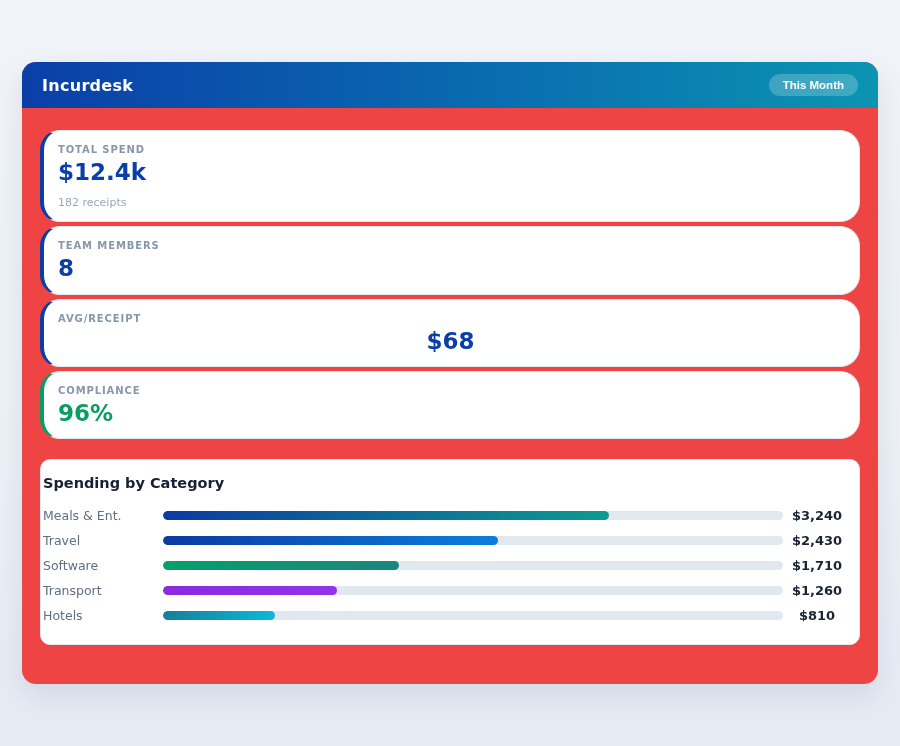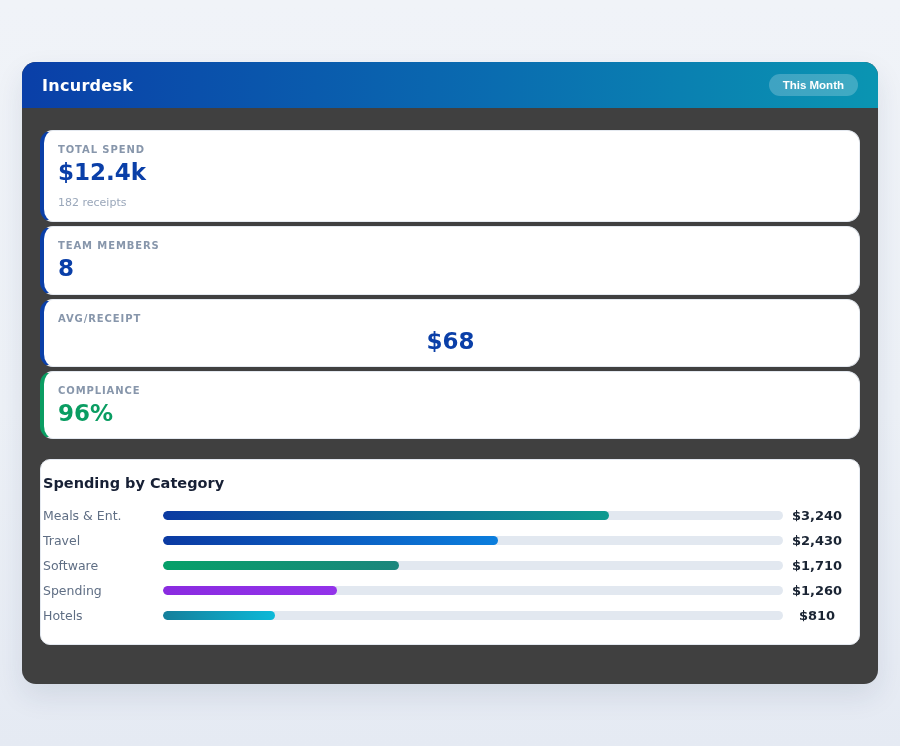--- a/index.html
+++ b/index.html
@@ -6,21 +6,21 @@
   html, body { width: 900px; height: 746px; }
   body {
     font-family: "DejaVu Sans", "Liberation Sans", sans-serif;
     background: linear-gradient(180deg, #f0f3f8 0%, #edf1f7 55%, #e5eaf3 100%);
     overflow: hidden;
   }
   .panel {
     position: absolute;
     left: 22px; top: 62px;
     width: 856px; height: 622px;
-    background: #404040;
+    background: #ef4444;
     border-radius: 14px;
     box-shadow: 0 12px 28px rgba(30, 50, 90, 0.10);
     overflow: hidden;
   }
   .header {
     height: 46px;
     background: linear-gradient(90deg, #0a3fa8 0%, #0a6cb0 55%, #0a95b2 100%);
     display: flex;
     align-items: center;
     padding: 0 20px;
@@ -41,21 +41,21 @@
     border-radius: 999px;
     border: none;
     cursor: pointer;
   }
   .content { padding: 22px 18px 20px 18px; }
   .stat-card {
     background: #ffffff;
     border: 1px solid #e4e9f0;
     border-left-width: 4px;
     border-left-style: solid;
-    border-radius: 13px;
+    border-radius: 20px;
     padding: 13px 16px 12px 14px;
     margin-bottom: 4px;
   }
   .stat-label {
     font-size: 10px;
     font-weight: bold;
     color: #8796ab;
     letter-spacing: 0.9px;
   }
   .stat-value {
@@ -168,21 +168,21 @@
 
   <div class="chart-row">
     <div class="chart-row-label">Software</div>
     <div class="bar-track" style="background: rgb(226, 232, 240);">
       <div class="bar-fill" style="width: 38%; background: linear-gradient(90deg, rgb(6, 160, 105), rgb(27, 134, 125));"></div>
     </div>
     <div class="chart-row-value">$1,710</div>
   </div>
 
   <div class="chart-row">
-    <div class="chart-row-label">Spending</div>
+    <div class="chart-row-label">Transport</div>
     <div class="bar-track" style="background: rgb(226, 232, 240);">
       <div class="bar-fill" style="width: 28%; background: linear-gradient(90deg, rgb(138, 43, 224), rgb(147, 51, 234));"></div>
     </div>
     <div class="chart-row-value">$1,260</div>
   </div>
 
   <div class="chart-row">
     <div class="chart-row-label">Hotels</div>
     <div class="bar-track" style="background: rgb(226, 232, 240);">
       <div class="bar-fill" style="width: 18%; background: linear-gradient(90deg, rgb(21, 127, 155), rgb(12, 185, 216));"></div>

